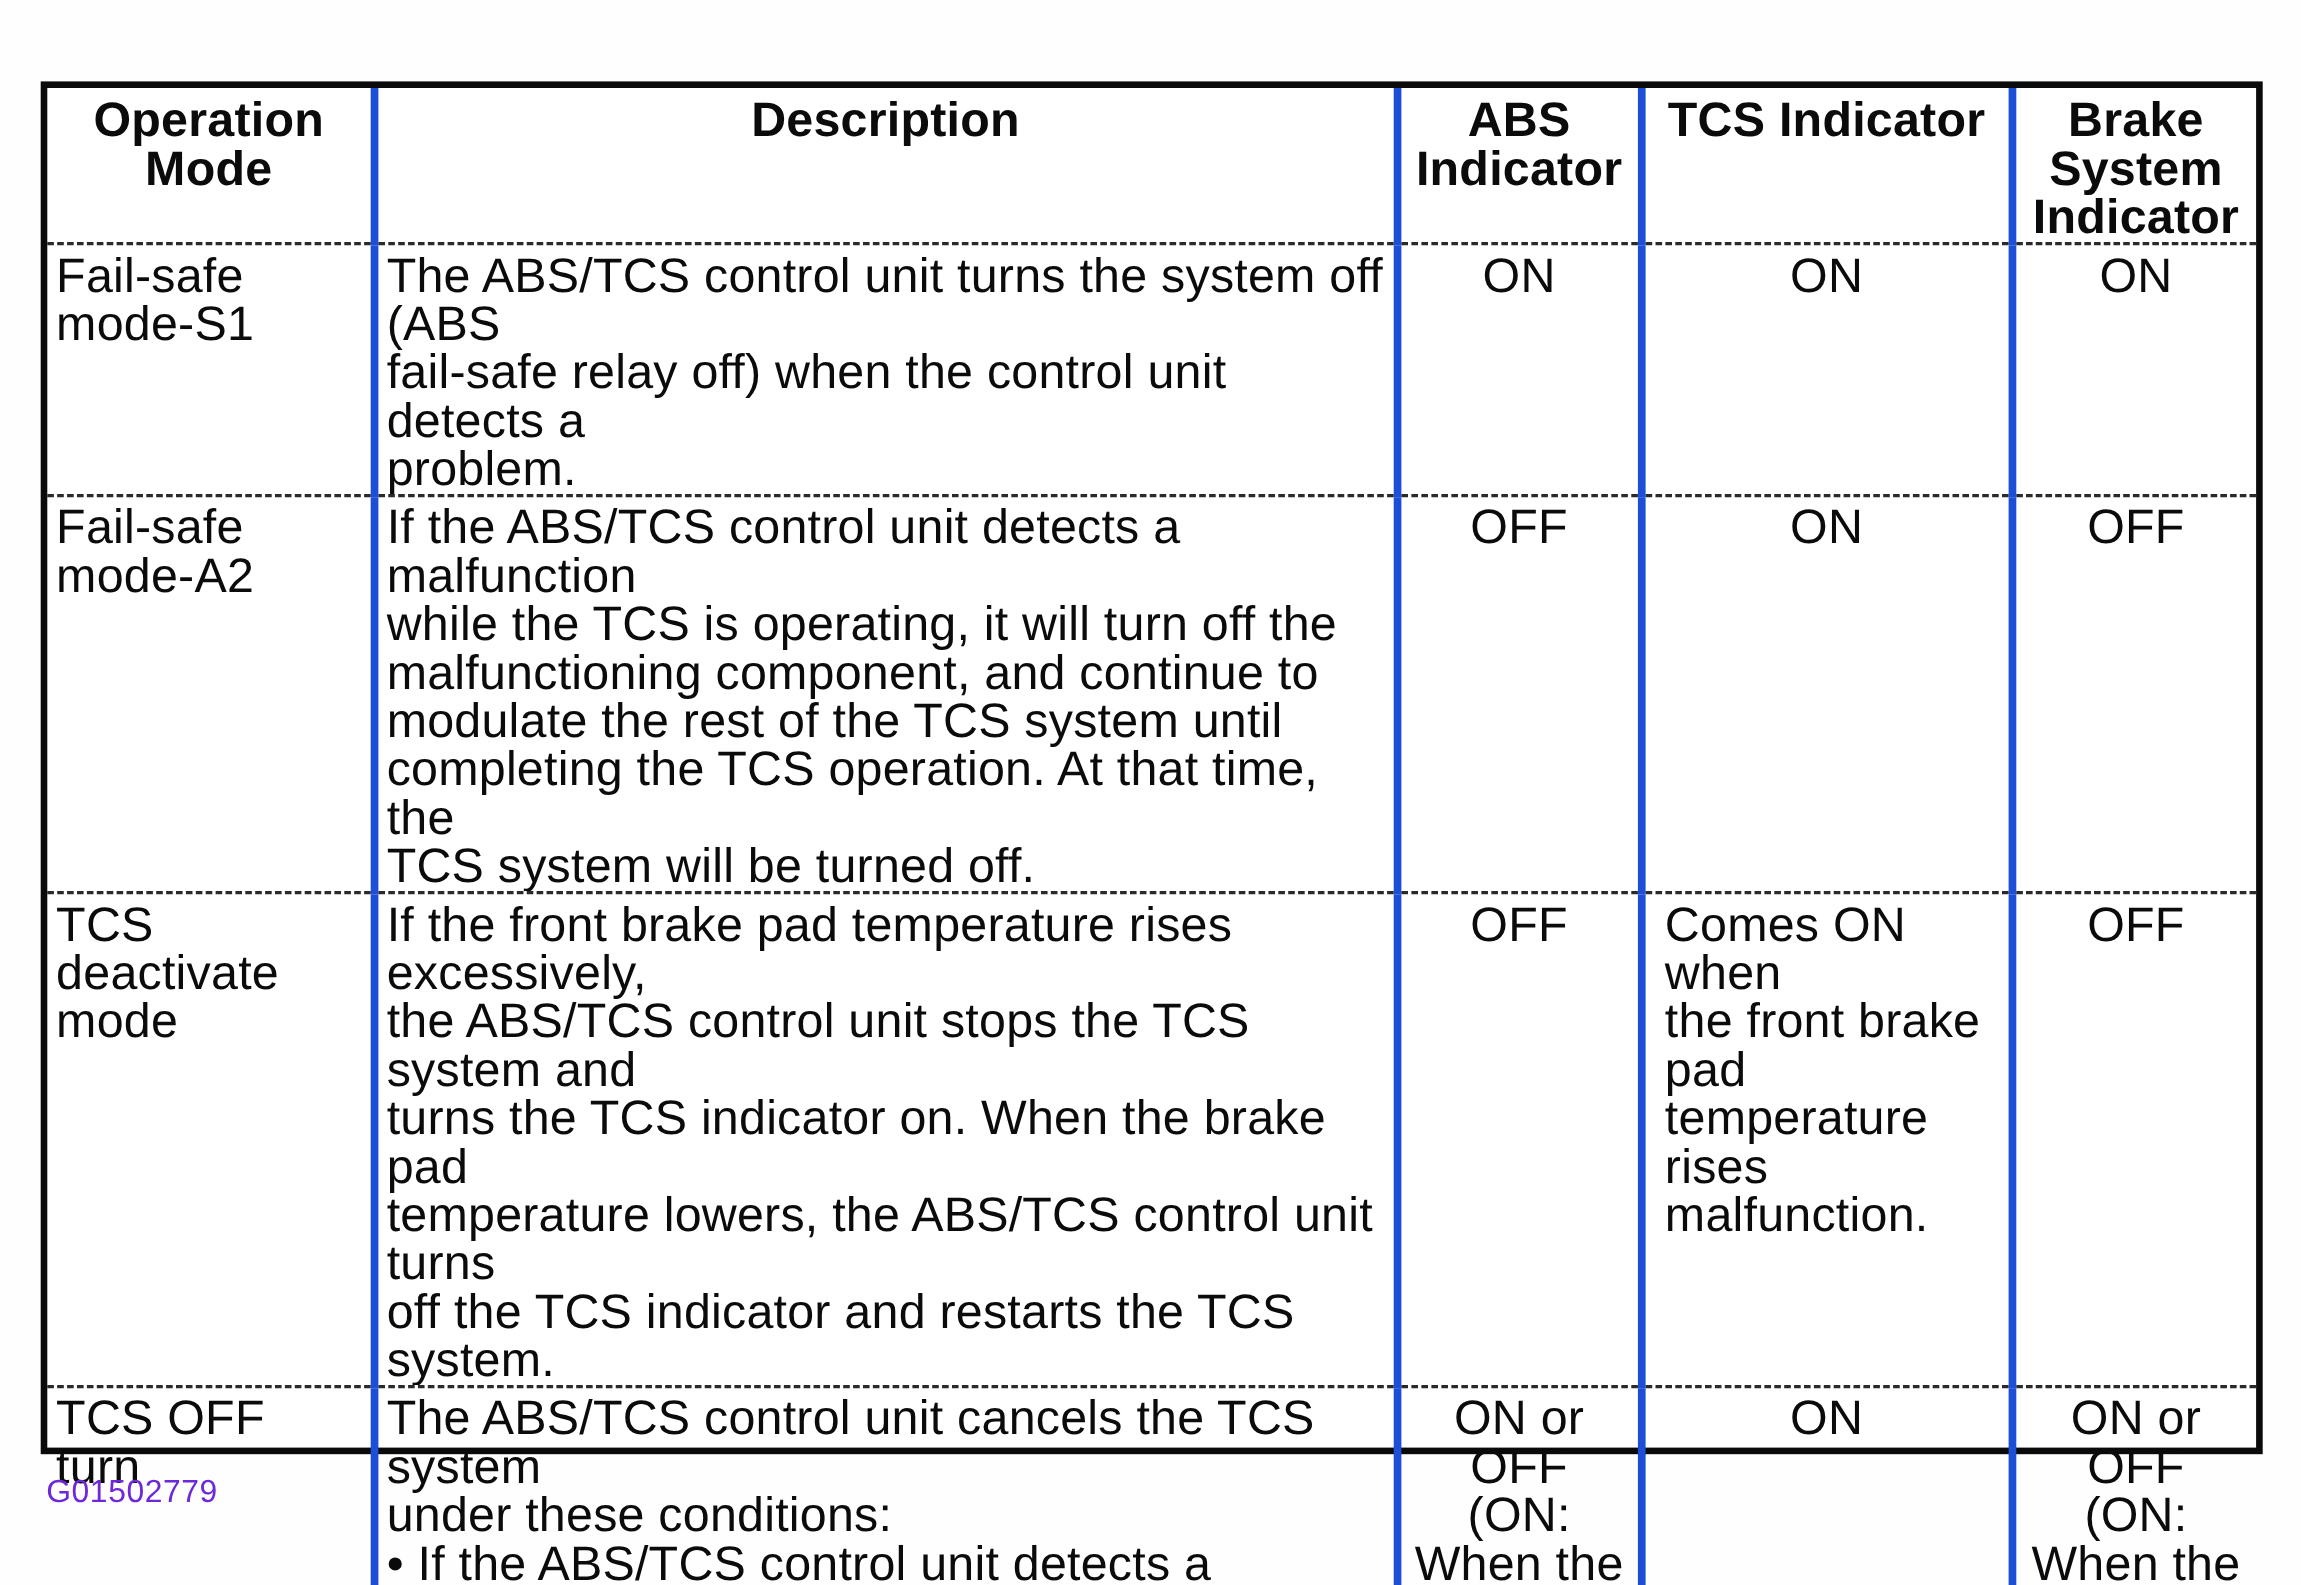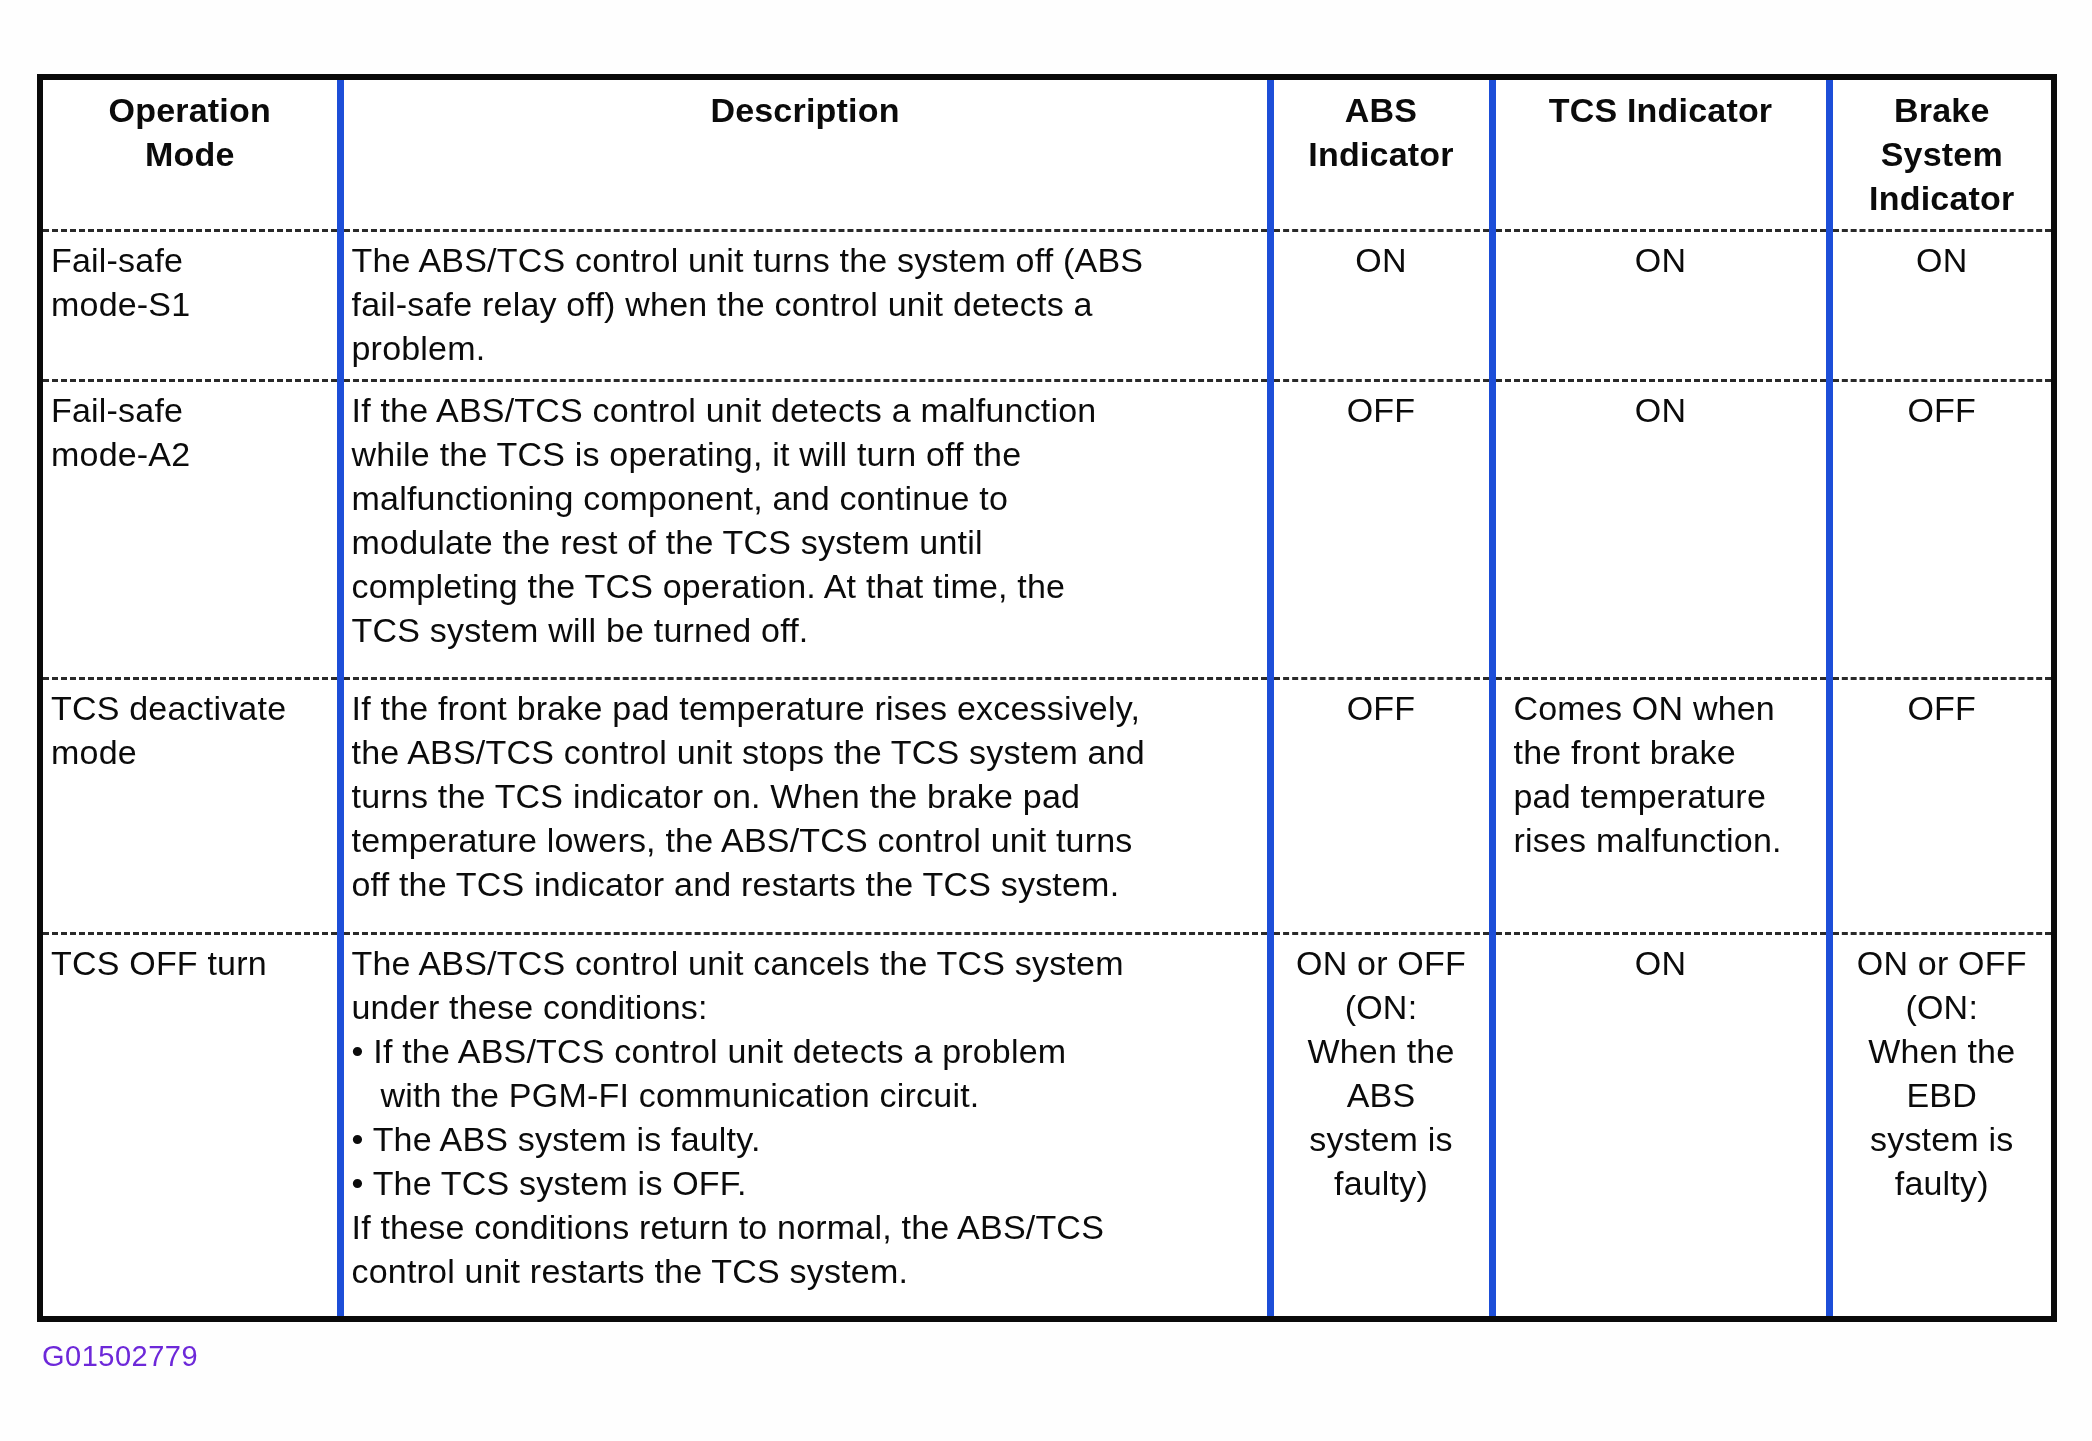--- a/index.html
+++ b/index.html
@@ -33,21 +33,21 @@
     background: #fff;
   }
   table.modes {
     width: 100%;
     height: 100%;
     border-collapse: collapse;
     table-layout: fixed;
   }
   table.modes td, table.modes th {
     vertical-align: top;
-    font-size: 34px;
+    font-size: 44px;
     line-height: 44px;
     font-weight: normal;
     white-space: pre-wrap;
     overflow: hidden;
     padding: 6px 8px 0 8px;
     letter-spacing: 0.2px;
     margin-left: 28px;
   }
   
   col.c-mode  { width: 297px; }

